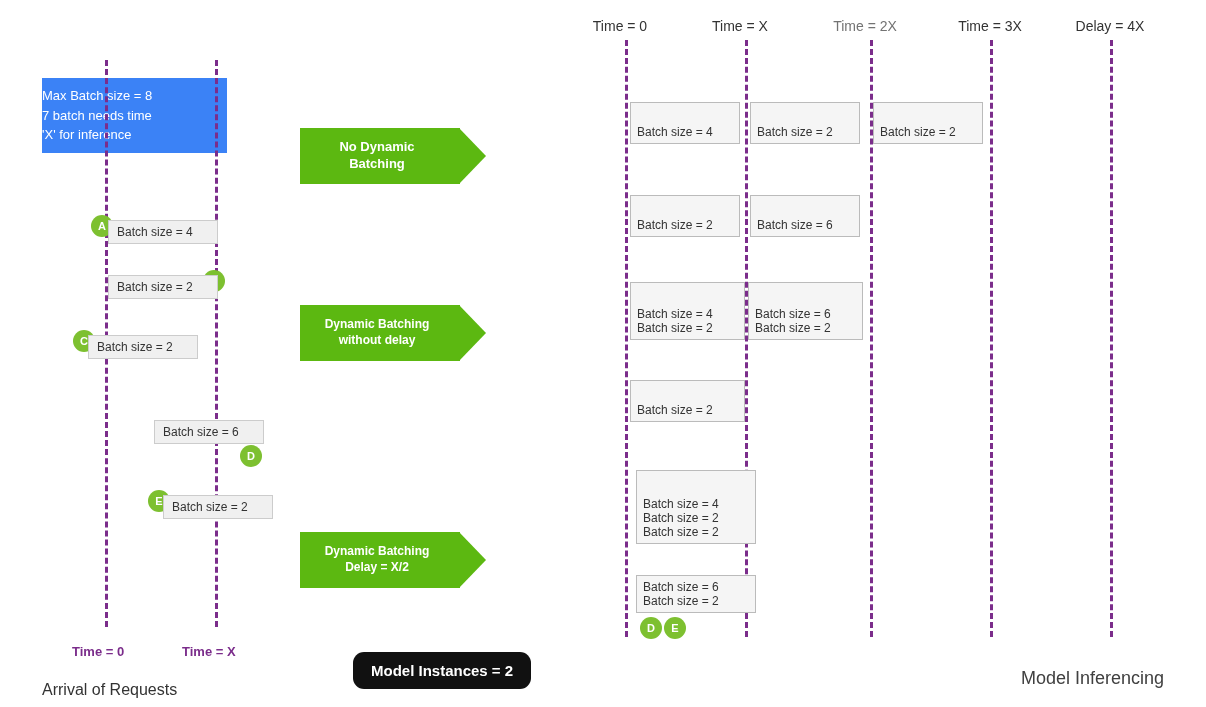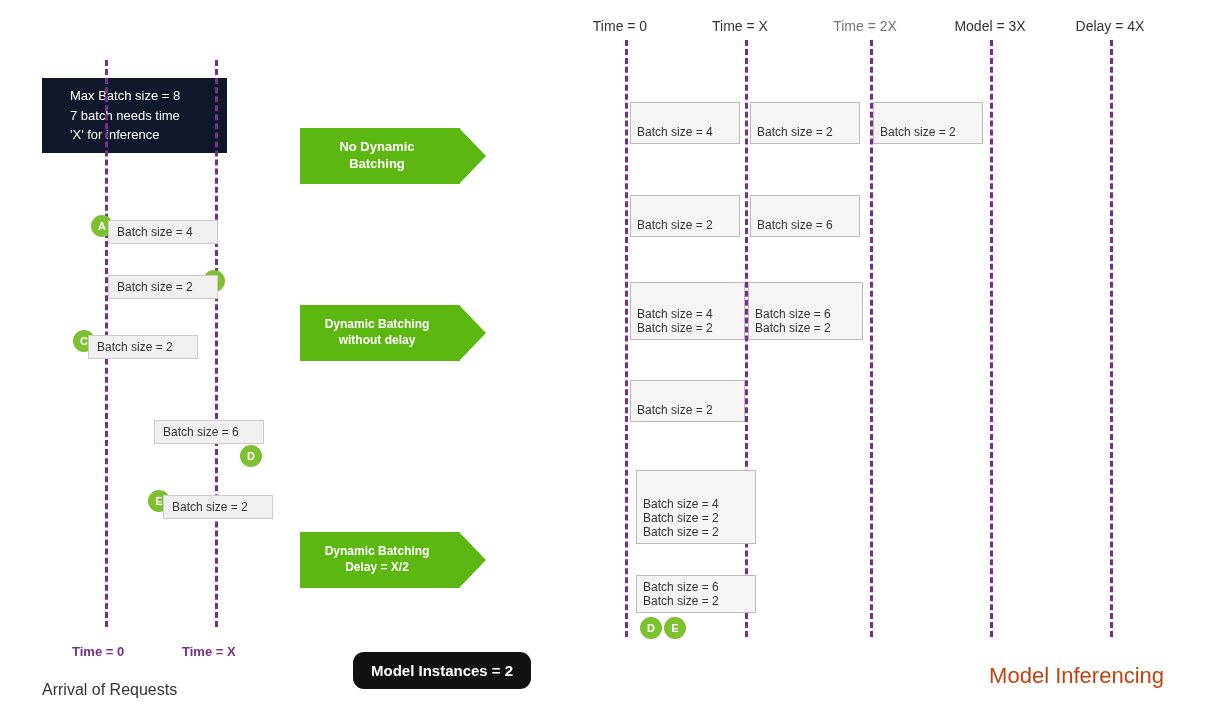--- a/index.html
+++ b/index.html
@@ -16,23 +16,23 @@
       width: 1206px;
       height: 707px;
       position: relative;
     }
 
     
     .info-box {
       position: absolute;
       top: 78px;
       left: 42px;
-      background: #0f172a;
+      background: #3b82f6;
       color: #fff;
-      padding: 8px 28px;
+      padding: 8px 0;
       font-size: 13px;
       line-height: 1.5;
       width: 185px;
     }
 
     
     .dashed-line {
       position: absolute;
       top: 0;
       bottom: 0;
@@ -104,21 +104,21 @@
   </style>
 </head>
 <body>
 
 <div class="diagram-container">
 
   <div style="position:absolute; top:18px; left:560px; display:flex; gap:0;">
     <div style="width:120px; text-align:center; font-size:14px; color:#333;">Time = 0</div>
     <div style="width:120px; text-align:center; font-size:14px; color:#333;">Time = X</div>
     <div style="width:130px; text-align:center; font-size:14px; color:#737373;">Time = 2X</div>
-    <div style="width:120px; text-align:center; font-size:14px; color:#333;">Model = 3X</div>
+    <div style="width:120px; text-align:center; font-size:14px; color:#333;">Time = 3X</div>
     <div style="width:120px; text-align:center; font-size:14px; color:#333;">Delay = 4X</div>
   </div>
 
   <div class="info-box">
     <div>Max Batch size = 8</div>
     <div>7 batch needs time</div>
     <div>'X' for inference</div>
   </div>
 
   <div class="dashed-line" style="left:105px; top:60px; bottom:80px;"></div>
@@ -223,15 +223,15 @@
     <div class="batch-line">Batch size = 6</div>
     <div class="batch-line">Batch size = 2</div>
   </div>
   <div class="circle-label" style="left:640px; top:617px;">D</div>
   <div class="circle-label" style="left:664px; top:617px;">E</div>
 
   <div style="position:absolute; bottom:8px; left:42px; font-size:16px; color:#333;">Arrival of Requests</div>
 
   <div style="position:absolute; bottom:18px; left:353px; background:#111; color:#fff; padding:10px 18px; font-size:15px; font-weight:bold;border-radius:11px;">Model Instances = 2</div>
 
-  <div style="position:absolute; bottom:18px; right:42px; font-size:22px; color:#c2410c;">Model Inferencing</div>
+  <div style="position:absolute; bottom:18px; right:42px; font-size:18px; color:#404040;">Model Inferencing</div>
 
 </div>
 
 </body></html>

